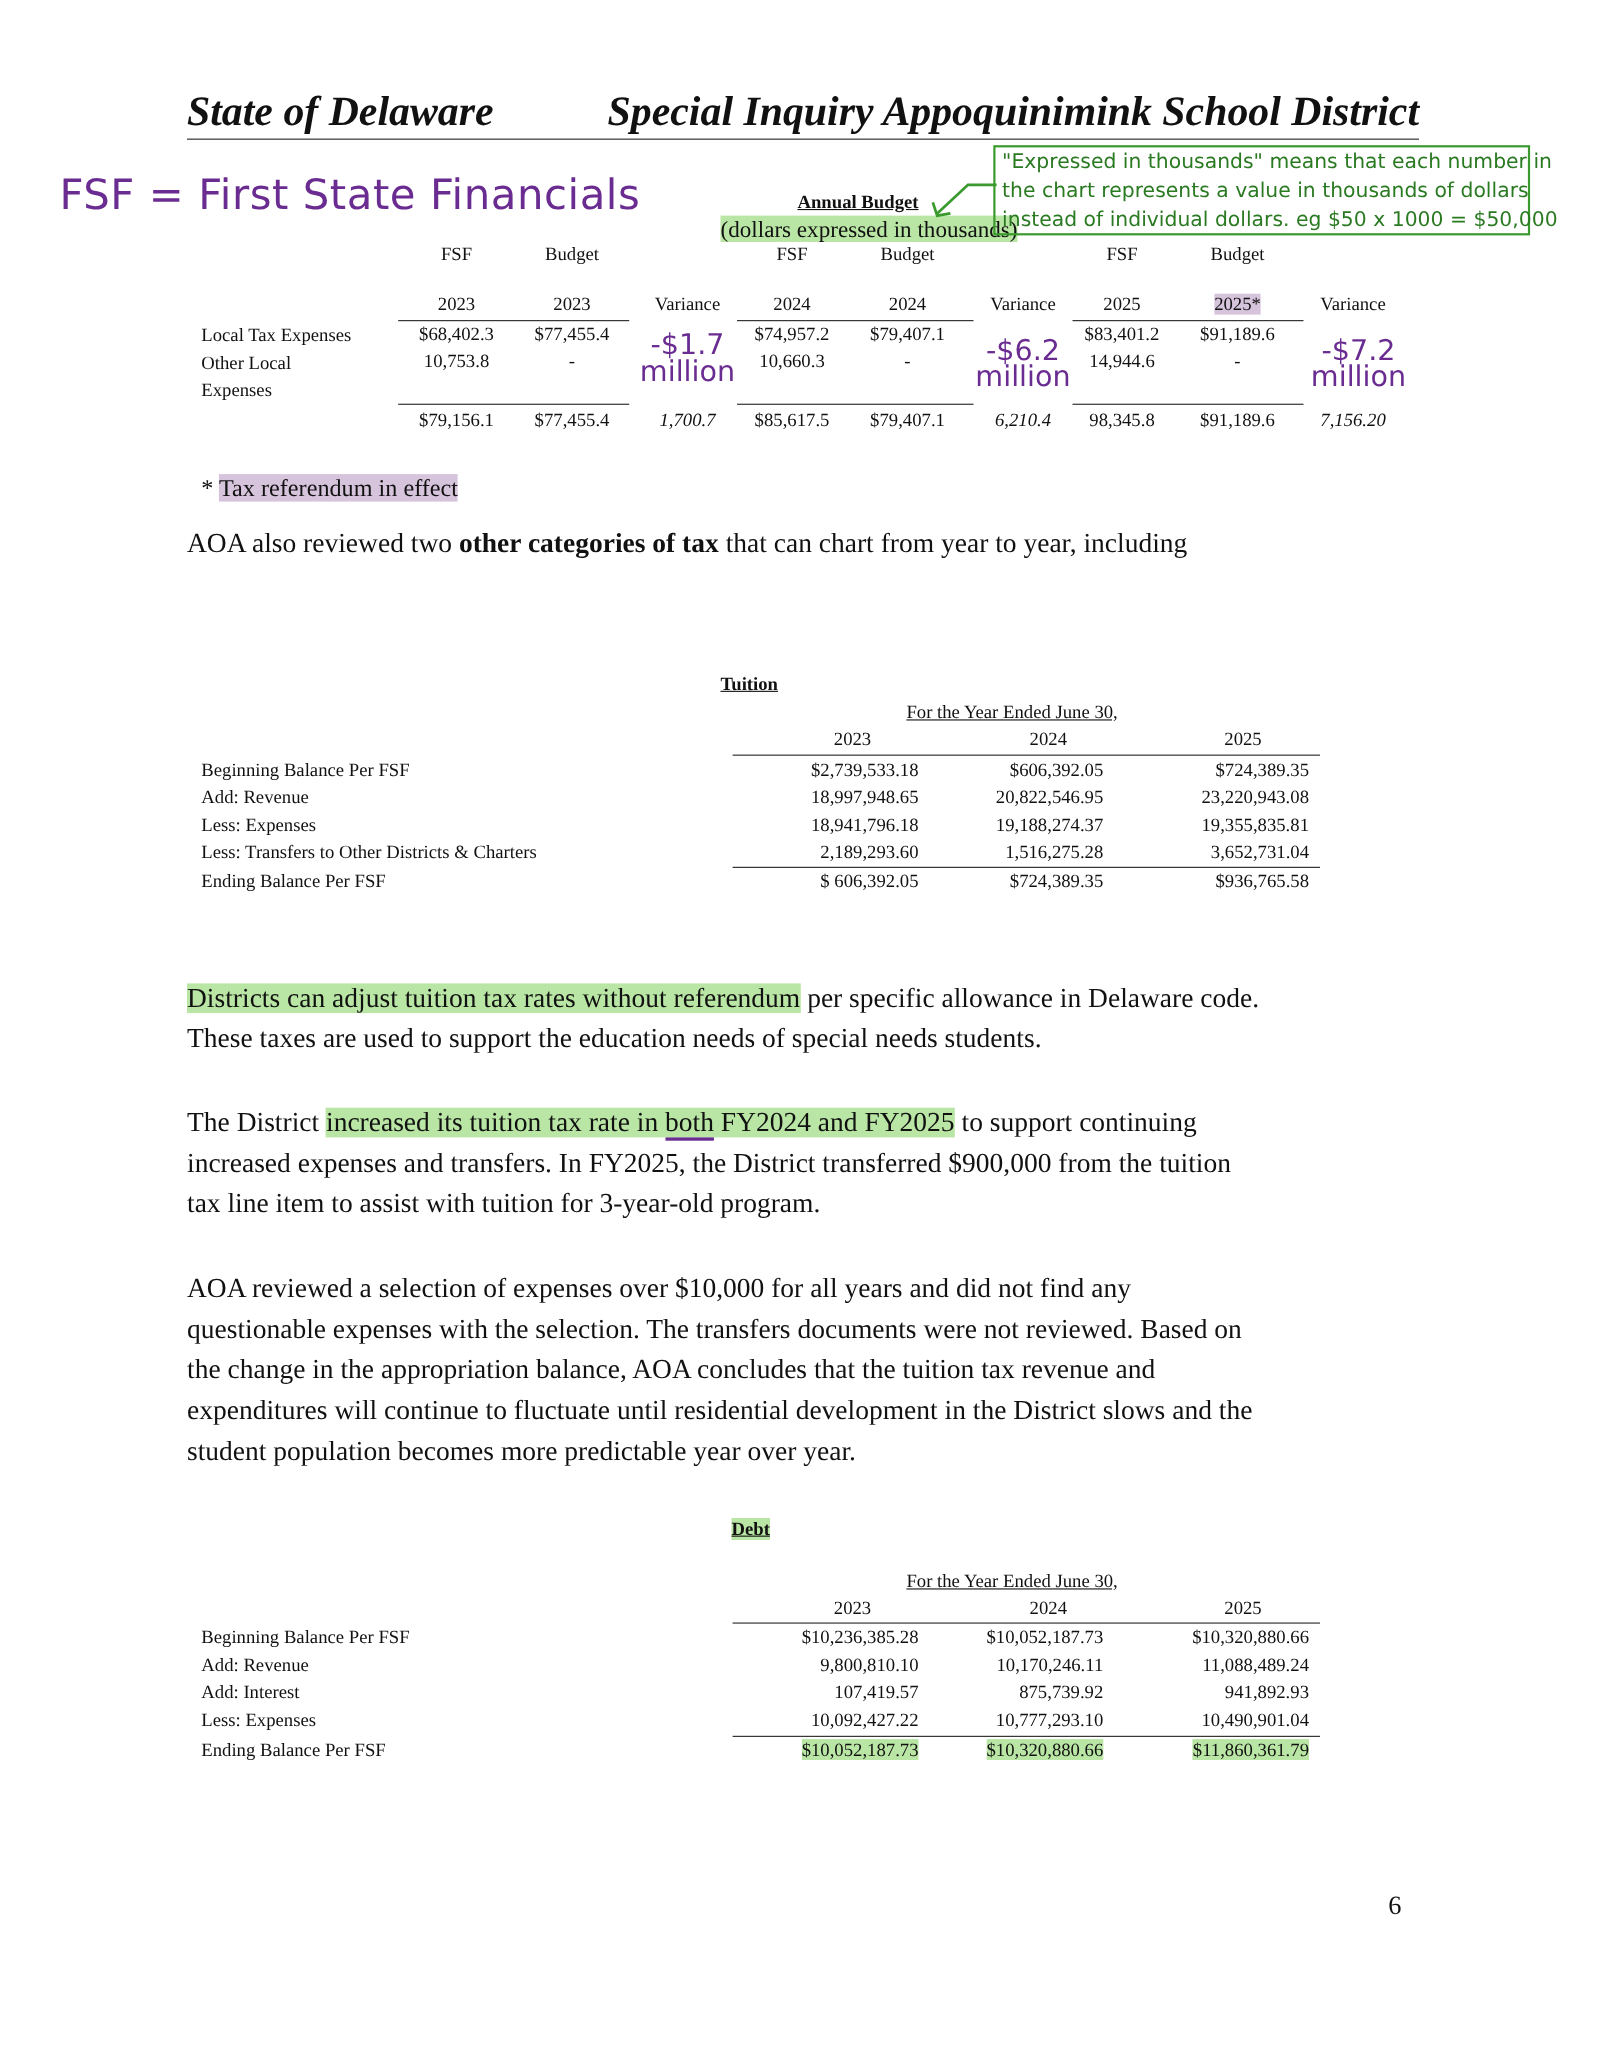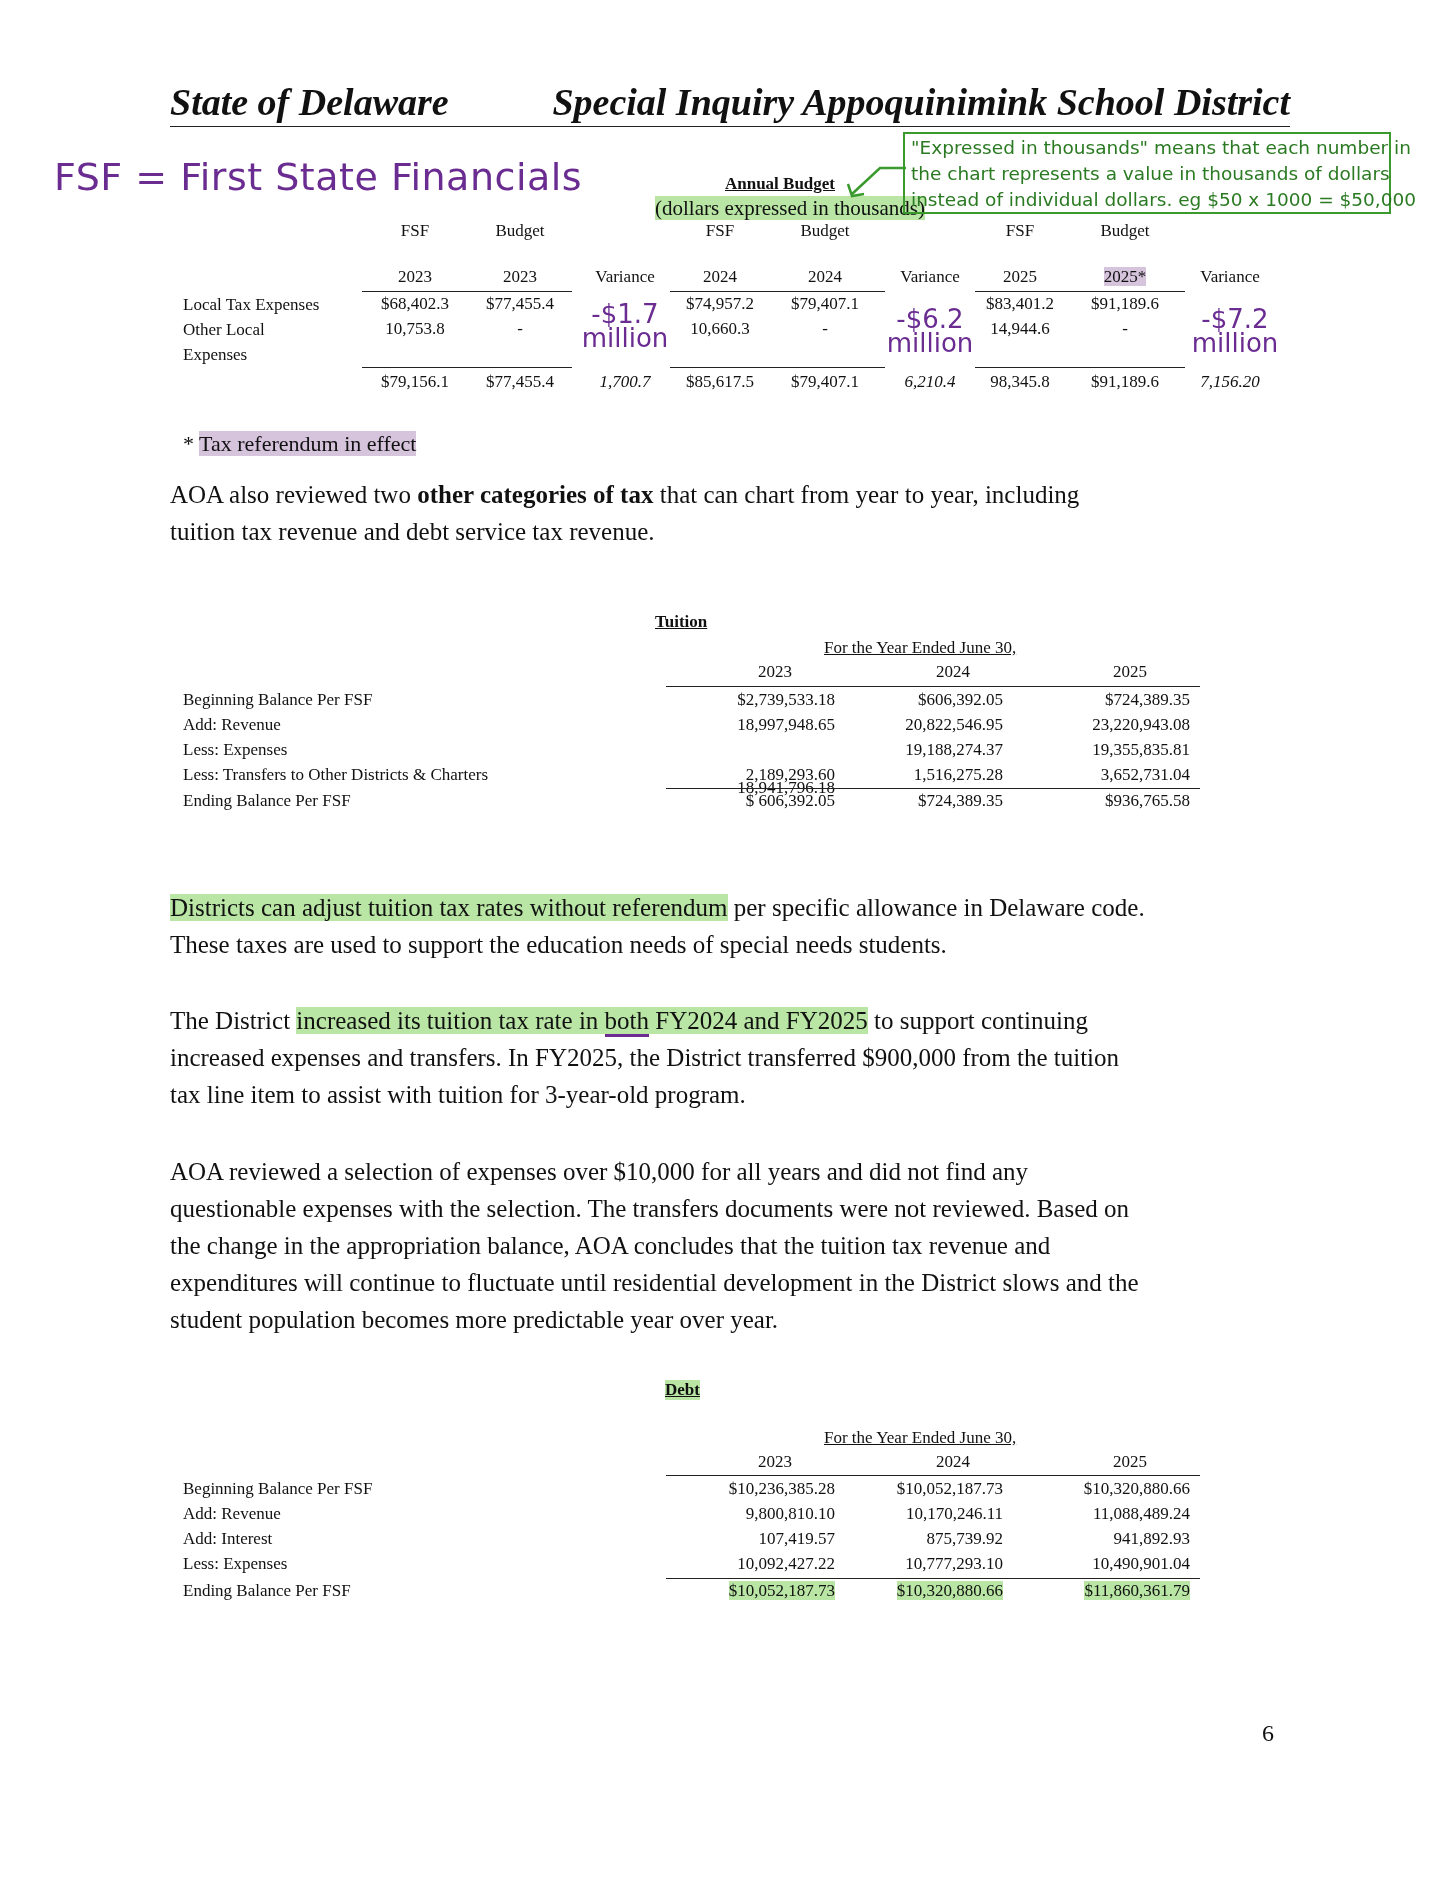--- a/index.html
+++ b/index.html
@@ -141,21 +141,20 @@
   <div class="c abs ital" style="left:1175px;top:372px;width:110px;">7,156.20</div>
 </div>
 
 <div class="abs footnote">
   <span>*</span>
   <span class="hl-purple">Tax referendum in effect</span>
 </div>
 
 <div class="abs para" style="top:476px;">
   <div><span>AOA also reviewed two </span><b>other categories of tax</b><span> that can chart from year to year, including</span></div>
-  <div>tuition tax revenue and debt service tax revenue.</div>
 </div>
 
 <div class="tbl">
   <div class="sect" style="left:655px;top:612px;">Tuition</div>
   <div class="fyh" style="left:824px;top:638px;">For the Year Ended June 30,</div>
   <div class="yr" style="left:690px;top:662px;">2023</div>
   <div class="yr" style="left:868px;top:662px;">2024</div>
   <div class="yr" style="left:1045px;top:662px;">2025</div>
   <div class="rule" style="left:666px;top:686px;width:534px;"></div>
 
@@ -164,21 +163,21 @@
   <div class="lbl" style="top:740px;">Less: Expenses</div>
   <div class="lbl" style="top:765px;">Less: Transfers to Other Districts &amp; Charters</div>
   <div class="lbl" style="top:791px;">Ending Balance Per FSF</div>
 
   <div class="num" style="left:665px;top:690px;">$2,739,533.18</div>
   <div class="num" style="left:833px;top:690px;">$606,392.05</div>
   <div class="num" style="left:1020px;top:690px;">$724,389.35</div>
   <div class="num" style="left:665px;top:715px;">18,997,948.65</div>
   <div class="num" style="left:833px;top:715px;">20,822,546.95</div>
   <div class="num" style="left:1020px;top:715px;">23,220,943.08</div>
-  <div class="num" style="left:665px;top:740px;margin-top:38px;">18,941,796.18</div>
+  <div class="num" style="left:665px;top:740px;">18,941,796.18</div>
   <div class="num" style="left:833px;top:740px;">19,188,274.37</div>
   <div class="num" style="left:1020px;top:740px;">19,355,835.81</div>
   <div class="num" style="left:665px;top:765px;">2,189,293.60</div>
   <div class="num" style="left:833px;top:765px;">1,516,275.28</div>
   <div class="num" style="left:1020px;top:765px;">3,652,731.04</div>
   <div class="rule" style="left:666px;top:788px;width:534px;"></div>
   <div class="num" style="left:665px;top:791px;">$ 606,392.05</div>
   <div class="num" style="left:833px;top:791px;">$724,389.35</div>
   <div class="num" style="left:1020px;top:791px;">$936,765.58</div>
 </div>

